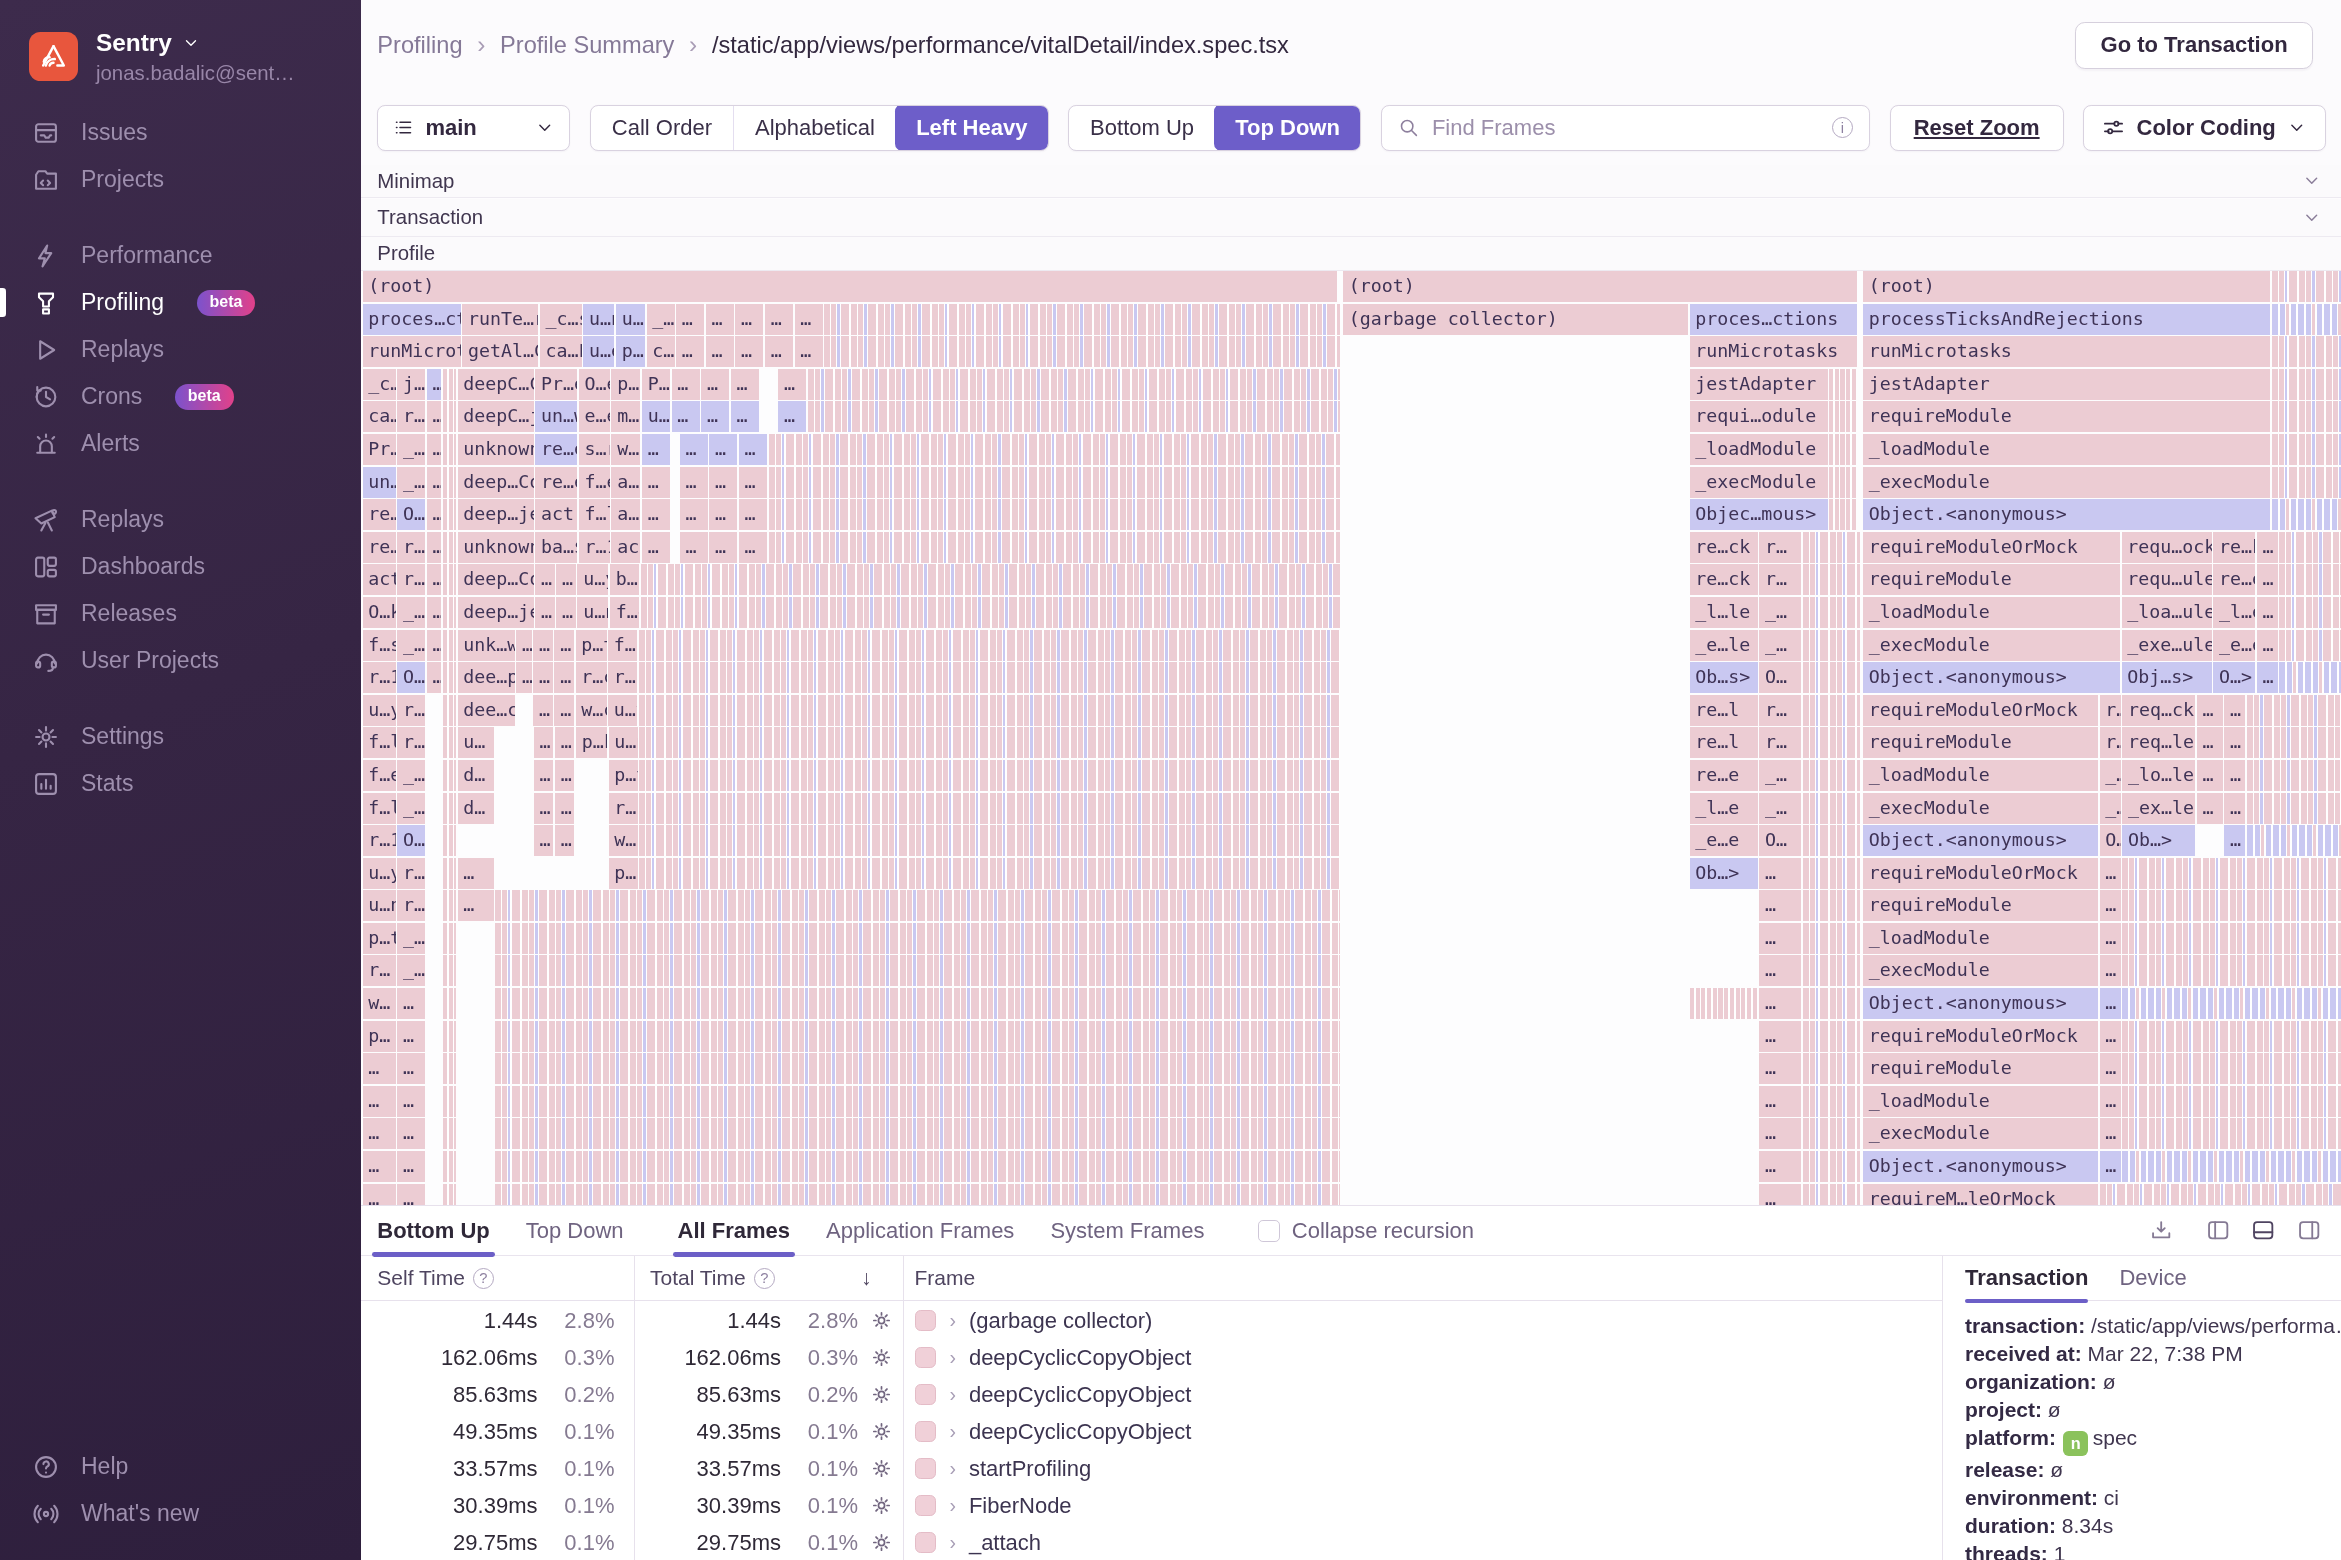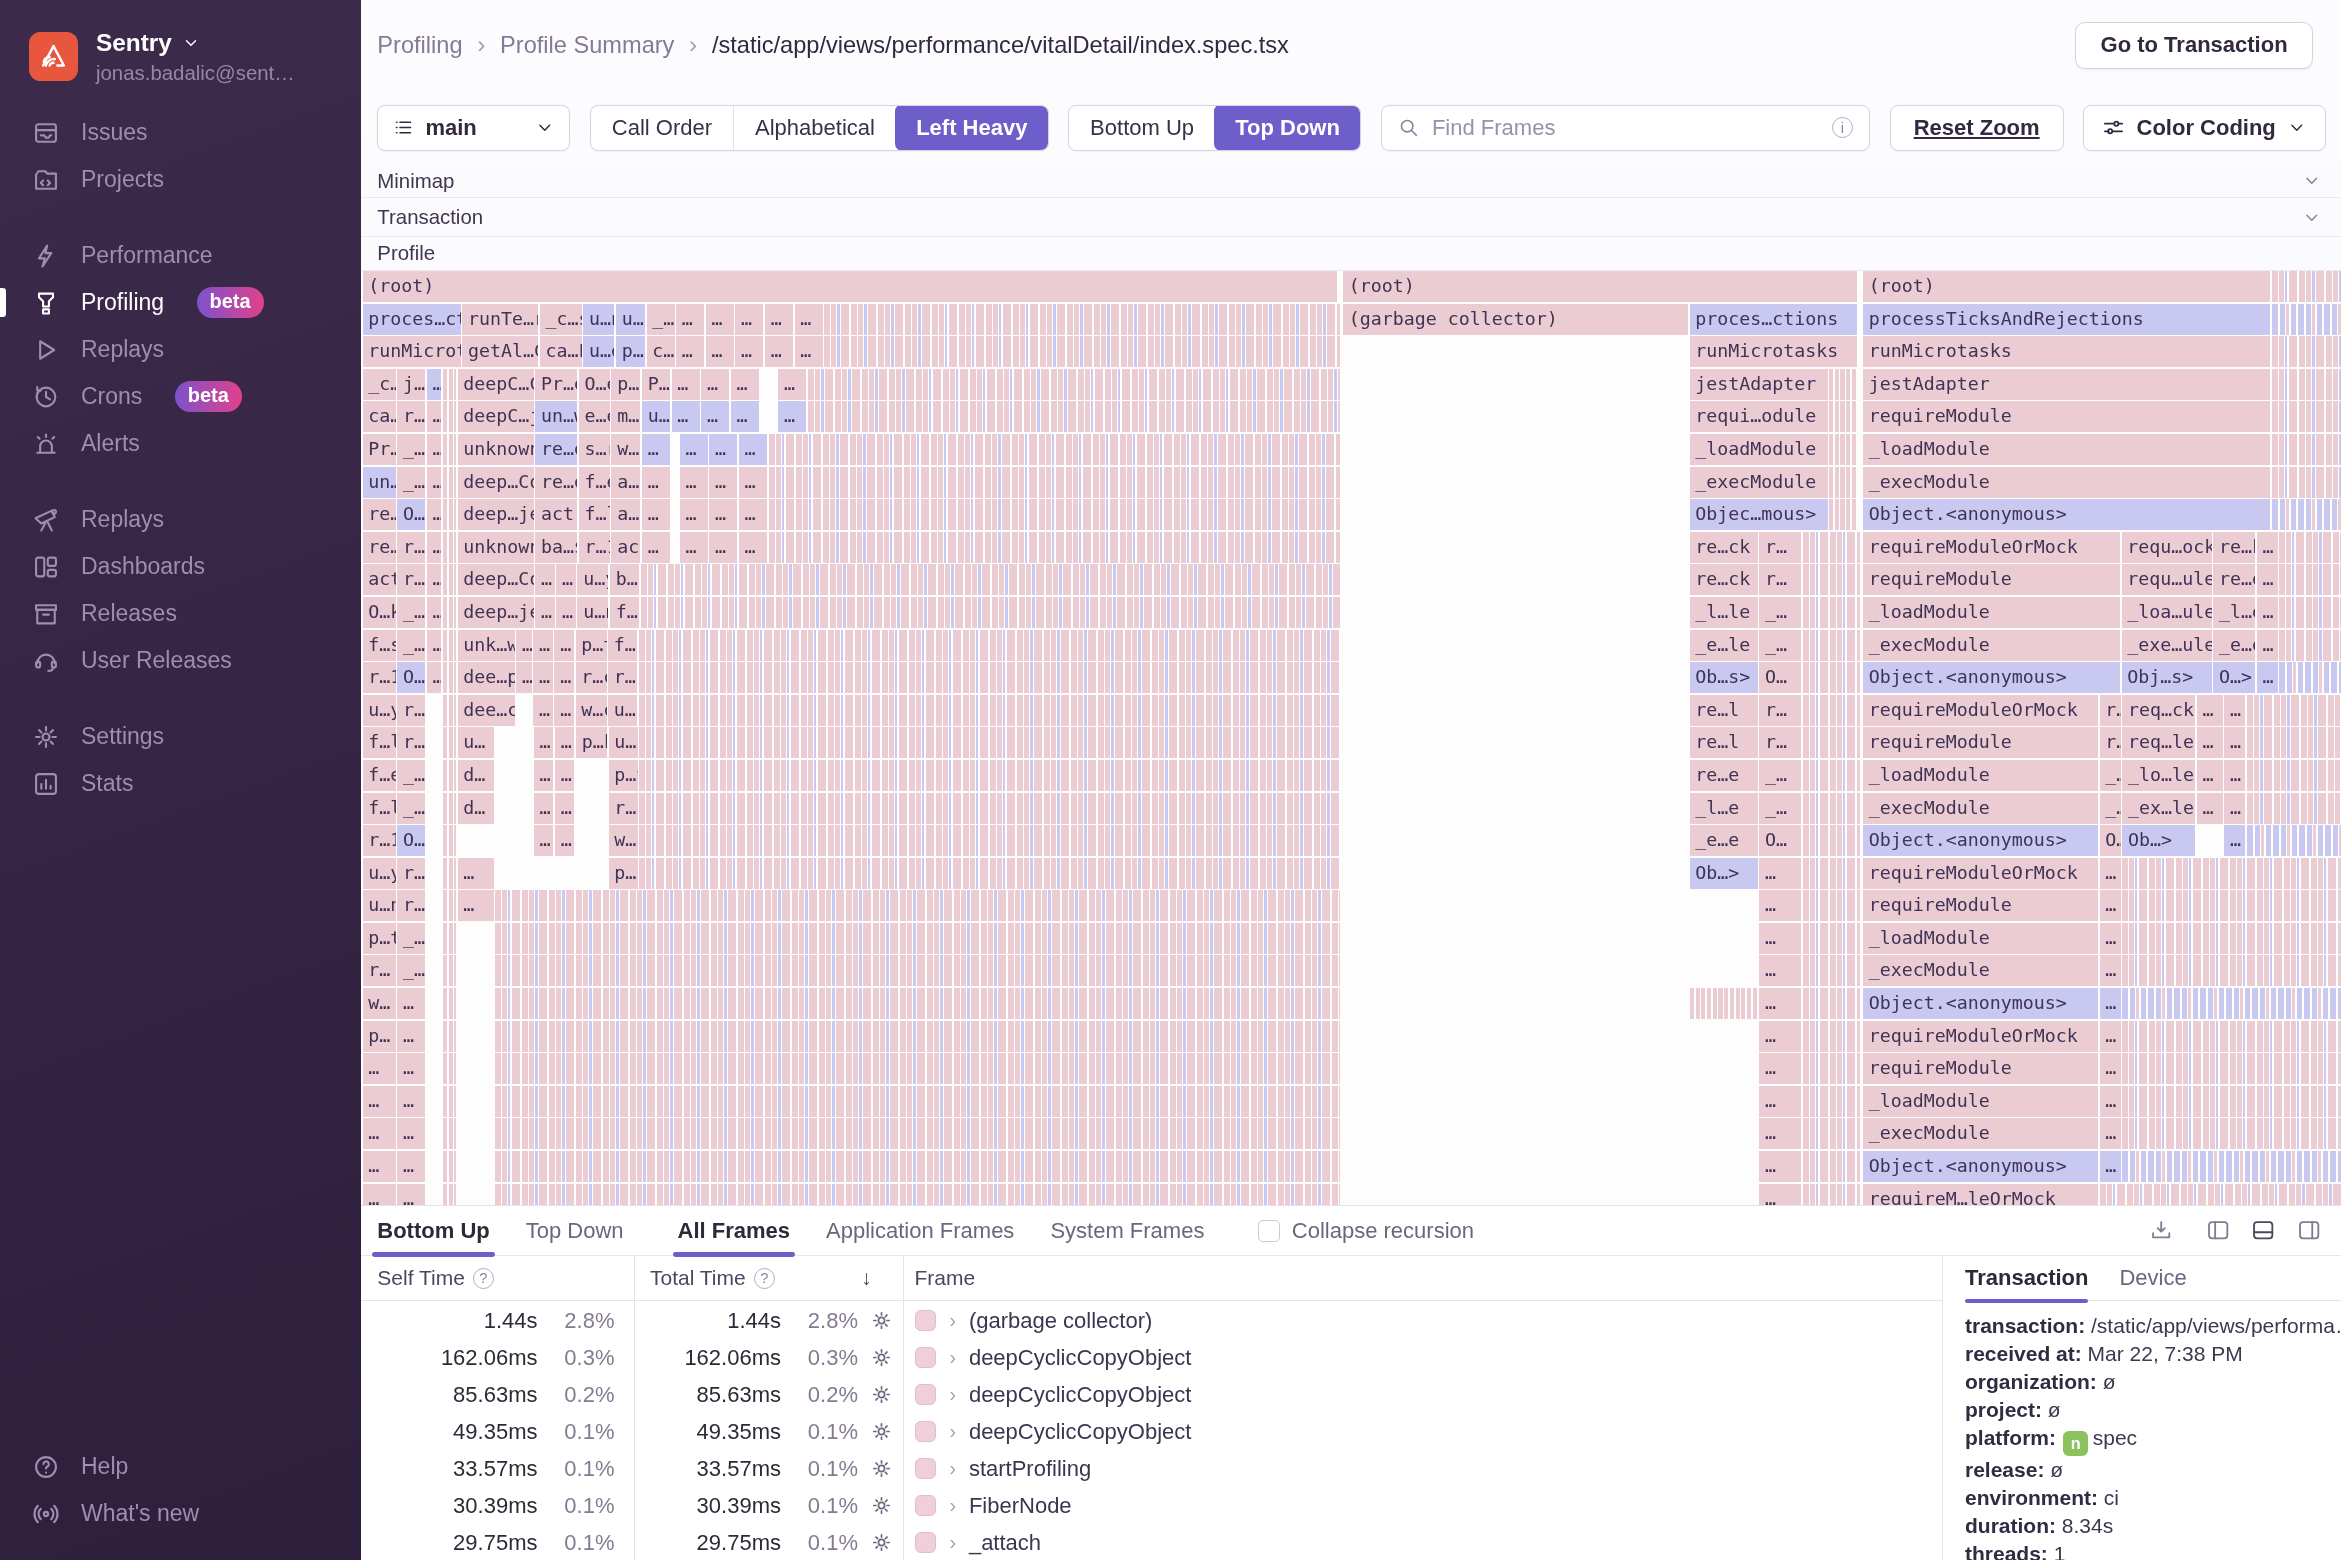--- a/index.html
+++ b/index.html
@@ -14,21 +14,21 @@
   .org { display:flex; align-items:center; gap:18px; padding:29px 24.4px 24.4px 29px; cursor:pointer; }
   .logo { width:49px; height:49px; border-radius:11.4px; background:#e8563d; display:flex; align-items:center; justify-content:center; flex:0 0 49px; }
   .org-name { font-size:24.4px; font-weight:700; color:#fff; display:flex; align-items:center; gap:9.8px; }
   .org-email { font-size:20.4px; color:#9886a8; margin-top:4.9px; white-space:nowrap; }
   nav { display:flex; flex-direction:column; }
   .nav-gap { height:29px; }
   .nav-item { position:relative; display:flex; align-items:center; gap:21px; height:47px; padding-left:31px; font-size:23px; color:#9e8fae; cursor:pointer; }
   .nav-item .nicon { width:29px; height:29px; flex:0 0 29px; display:flex; align-items:center; justify-content:center; }
   .nav-item.active { color:#ffffff; }
   .nav-item.active::before { content:""; position:absolute; left:0; top:9px; width:5.7px; height:29px; background:#fff; border-radius:0 3.3px 3.3px 0; }
-  .badge { margin-left:11.4px; font-size:20px; font-weight:700; color:#fff; padding:3.3px 13px 4.9px; border-radius:814px;
+  .badge { margin-left:11.4px; font-size:16px; font-weight:700; color:#fff; padding:3.3px 13px 4.9px; border-radius:814px;
     background:linear-gradient(90deg,#7c52cc,#e1418a); }
   .side-footer { margin-top:auto; padding-bottom:23px; display:flex; flex-direction:column; }
   svg.icon { stroke:currentColor; fill:none; stroke-width:1.8; stroke-linecap:round; stroke-linejoin:round; }
 
   
   main { position:relative; flex:1; height:100%; background:#fdfcfe; }
 
   .topbar { position:absolute; left:0; top:0; right:0; height:90px; display:flex; align-items:center; padding:0 29px 0 16.3px; background:#fcfbfd; }
   .crumbs { display:flex; align-items:center; gap:14.7px; font-size:23.6px; }
   .crumb { color:#857997; cursor:pointer; }
@@ -235,21 +235,21 @@
         </div>
         <div class="nav-item">
           <span class="nicon">
             <svg class="icon" width="28" height="28" viewBox="0 0 24 24">
               <path d="M4.5 14a7.5 7.5 0 0 1 15 0"></path>
               <rect x="3.5" y="12.5" width="3.5" height="5" rx="1.5"></rect>
               <rect x="17" y="12.5" width="3.5" height="5" rx="1.5"></rect>
               <path d="M18 17.5c0 2-2 3-4 3"></path>
             </svg>
           </span>
-          <span>User Releases</span>
+          <span>User Projects</span>
         </div>
         <div class="nav-gap"></div>
         <div class="nav-item">
           <span class="nicon">
             <svg class="icon" width="28" height="28" viewBox="0 0 24 24">
               <circle cx="12" cy="12" r="3"></circle>
               <path d="M12 3.5v3M12 17.5v3M3.5 12h3M17.5 12h3M6 6l2.1 2.1M15.9 15.9L18 18M18 6l-2.1 2.1M8.1 15.9L6 18"></path>
             </svg>
           </span>
           <span>Settings</span>

